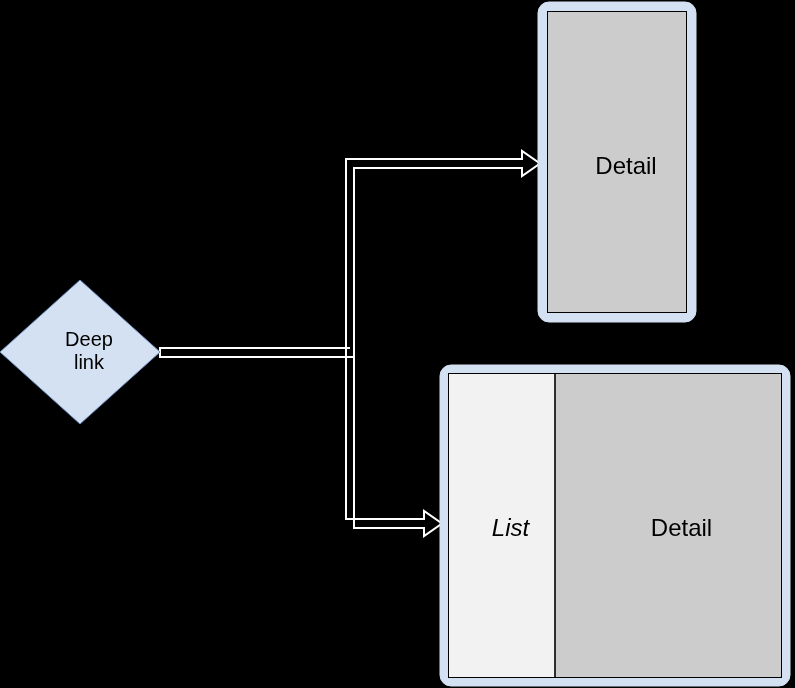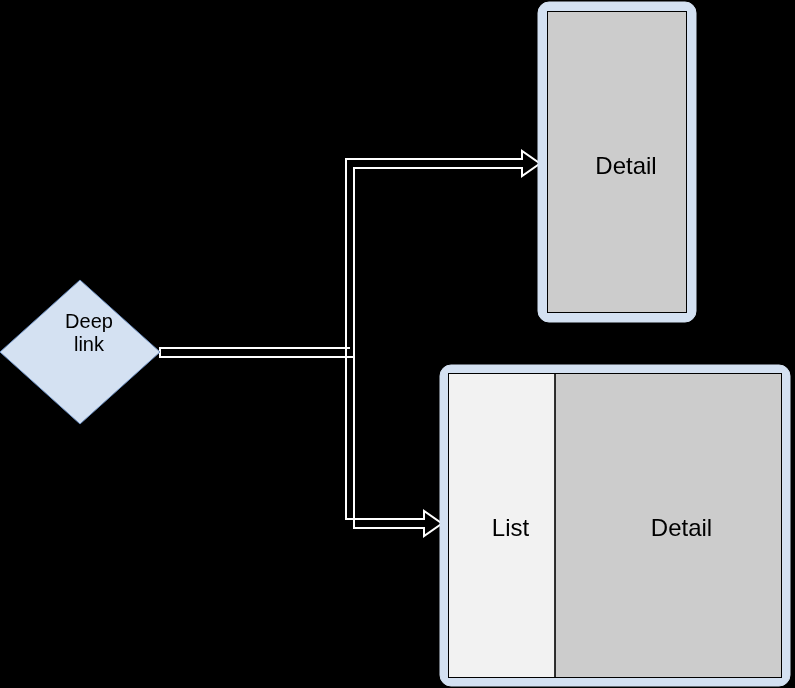--- a/index.html
+++ b/index.html
@@ -28,37 +28,38 @@
     font-family: "Liberation Sans", sans-serif;
     text-align: center;
     line-height: 1.15;
     white-space: pre-line;
     pointer-events: none;
     padding-left: 9px;
   }
   
   #diamond-label {
     left: 0px;
-    top: 310px;
+    top: 328px;
     width: 160px;
     font-size: 20px;
   }
   
   #top-detail-label {
     left: 538px;
     top: 152px;
     width: 158px;
     font-size: 24px;
   }
   
   #bottom-list-label {
     left: 448px;
     top: 514px;
     width: 107px;
     font-size: 24px;
+    font-style: italic;
   }
   #bottom-detail-label {
     left: 555px;
     top: 514px;
     width: 235px;
     font-size: 24px;
   }
 </style>
 </head>
 <body>

